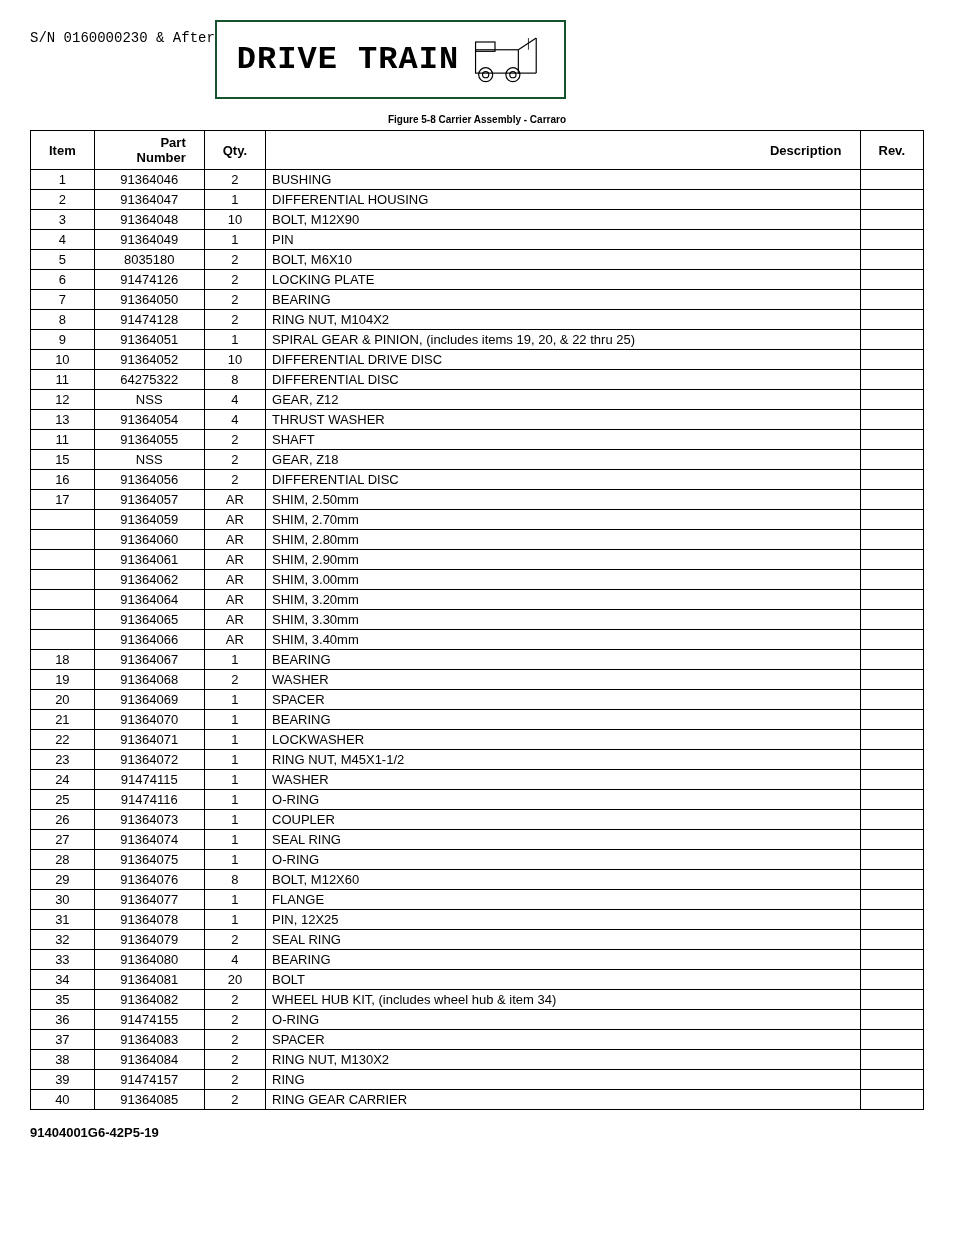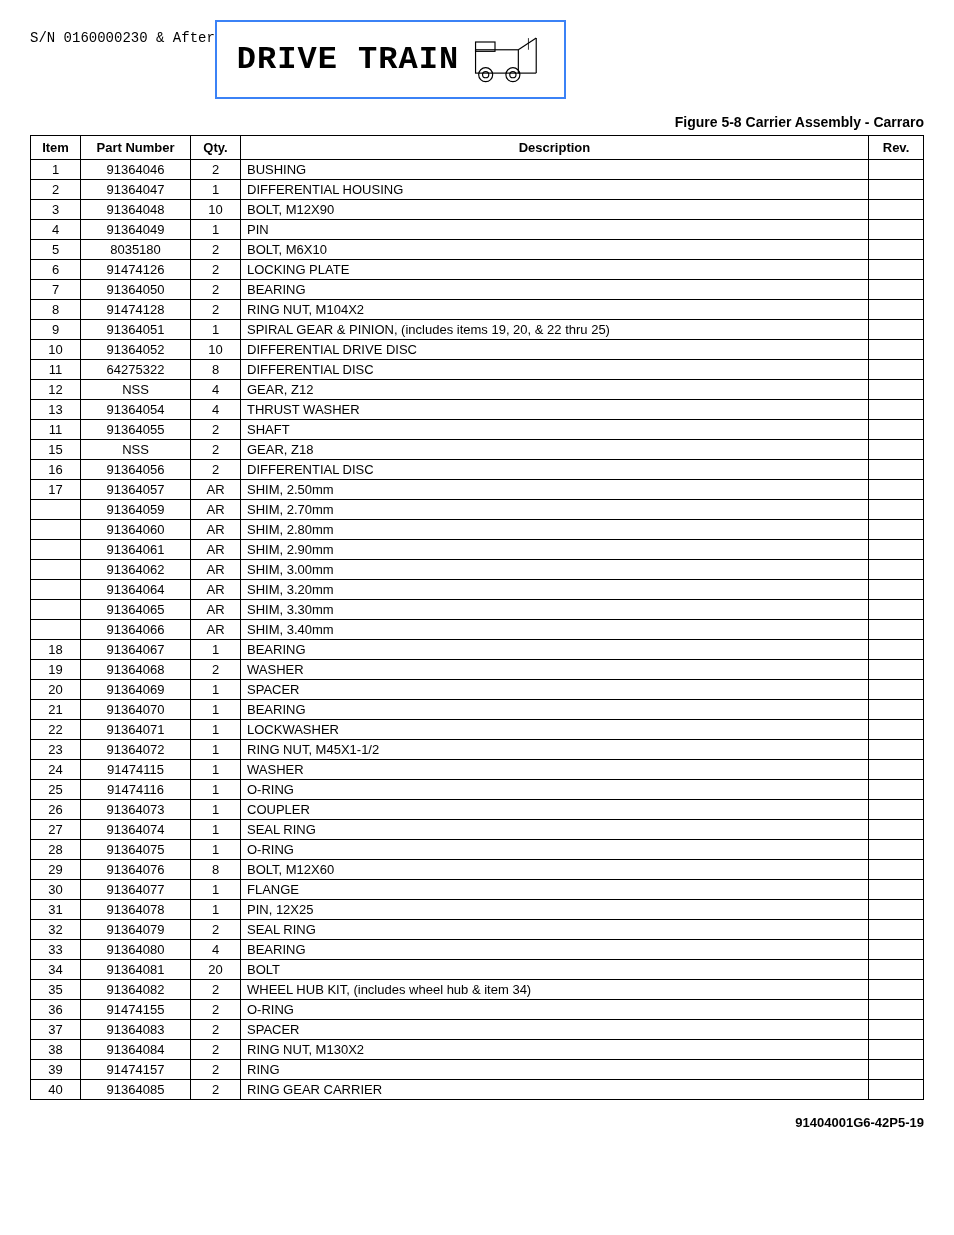--- a/index.html
+++ b/index.html
@@ -17,51 +17,51 @@
       justify-content: flex-start;
       align-items: flex-start;
       margin-bottom: 10px;
       font-family: Liberation Mono, monospace;
     }
     .sn-text {
       font-size: 14px;
       margin-top: 10px;
     }
     .title-box {
-      border: 2px solid #3b82f6;
+      border: 2px solid #14532d;
       padding: 10px 20px;
       display: flex;
       align-items: center;
       gap: 15px;
       min-width: 350px;
     }
     .title-box h1 {
       font-size: 32px;
       font-weight: bold;
       letter-spacing: 1px;
     }
     .machine-icon {
       width: 70px;
       height: 55px;
     }
     .figure-title {
-      text-align: right;
+      text-align: center;
       font-weight: bold;
-      font-size: 14px;
+      font-size: 10px;
       margin: 15px 0 5px 0;
     }
     table {
       width: 100%;
       border-collapse: collapse;
       font-size: 13px;
     }
     table th {
       border: 1px solid #000;
-      padding: 4px 8px;
-      text-align: center;
+      padding: 4px 18px;
+      text-align: right;
       font-weight: bold;
       background: #fff;
     }
     table td {
       border: 1px solid #000;
       padding: 2px 6px;
     }
     td.item-col {
       text-align: center;
       width: 50px;
@@ -76,21 +76,21 @@
     }
     td.desc-col {
       text-align: left;
     }
     td.rev-col {
       text-align: center;
       width: 55px;
     }
     .footer-area {
       display: flex;
-      justify-content: flex-end;
+      justify-content: flex-start;
       margin-top: 15px;
       font-size: 13px;
       font-weight: bold;
     }
   </style>
 </head>
 <body>
 
 <div class="header-area">
   <div class="sn-text">S/N 0160000230 &amp; After</div>

